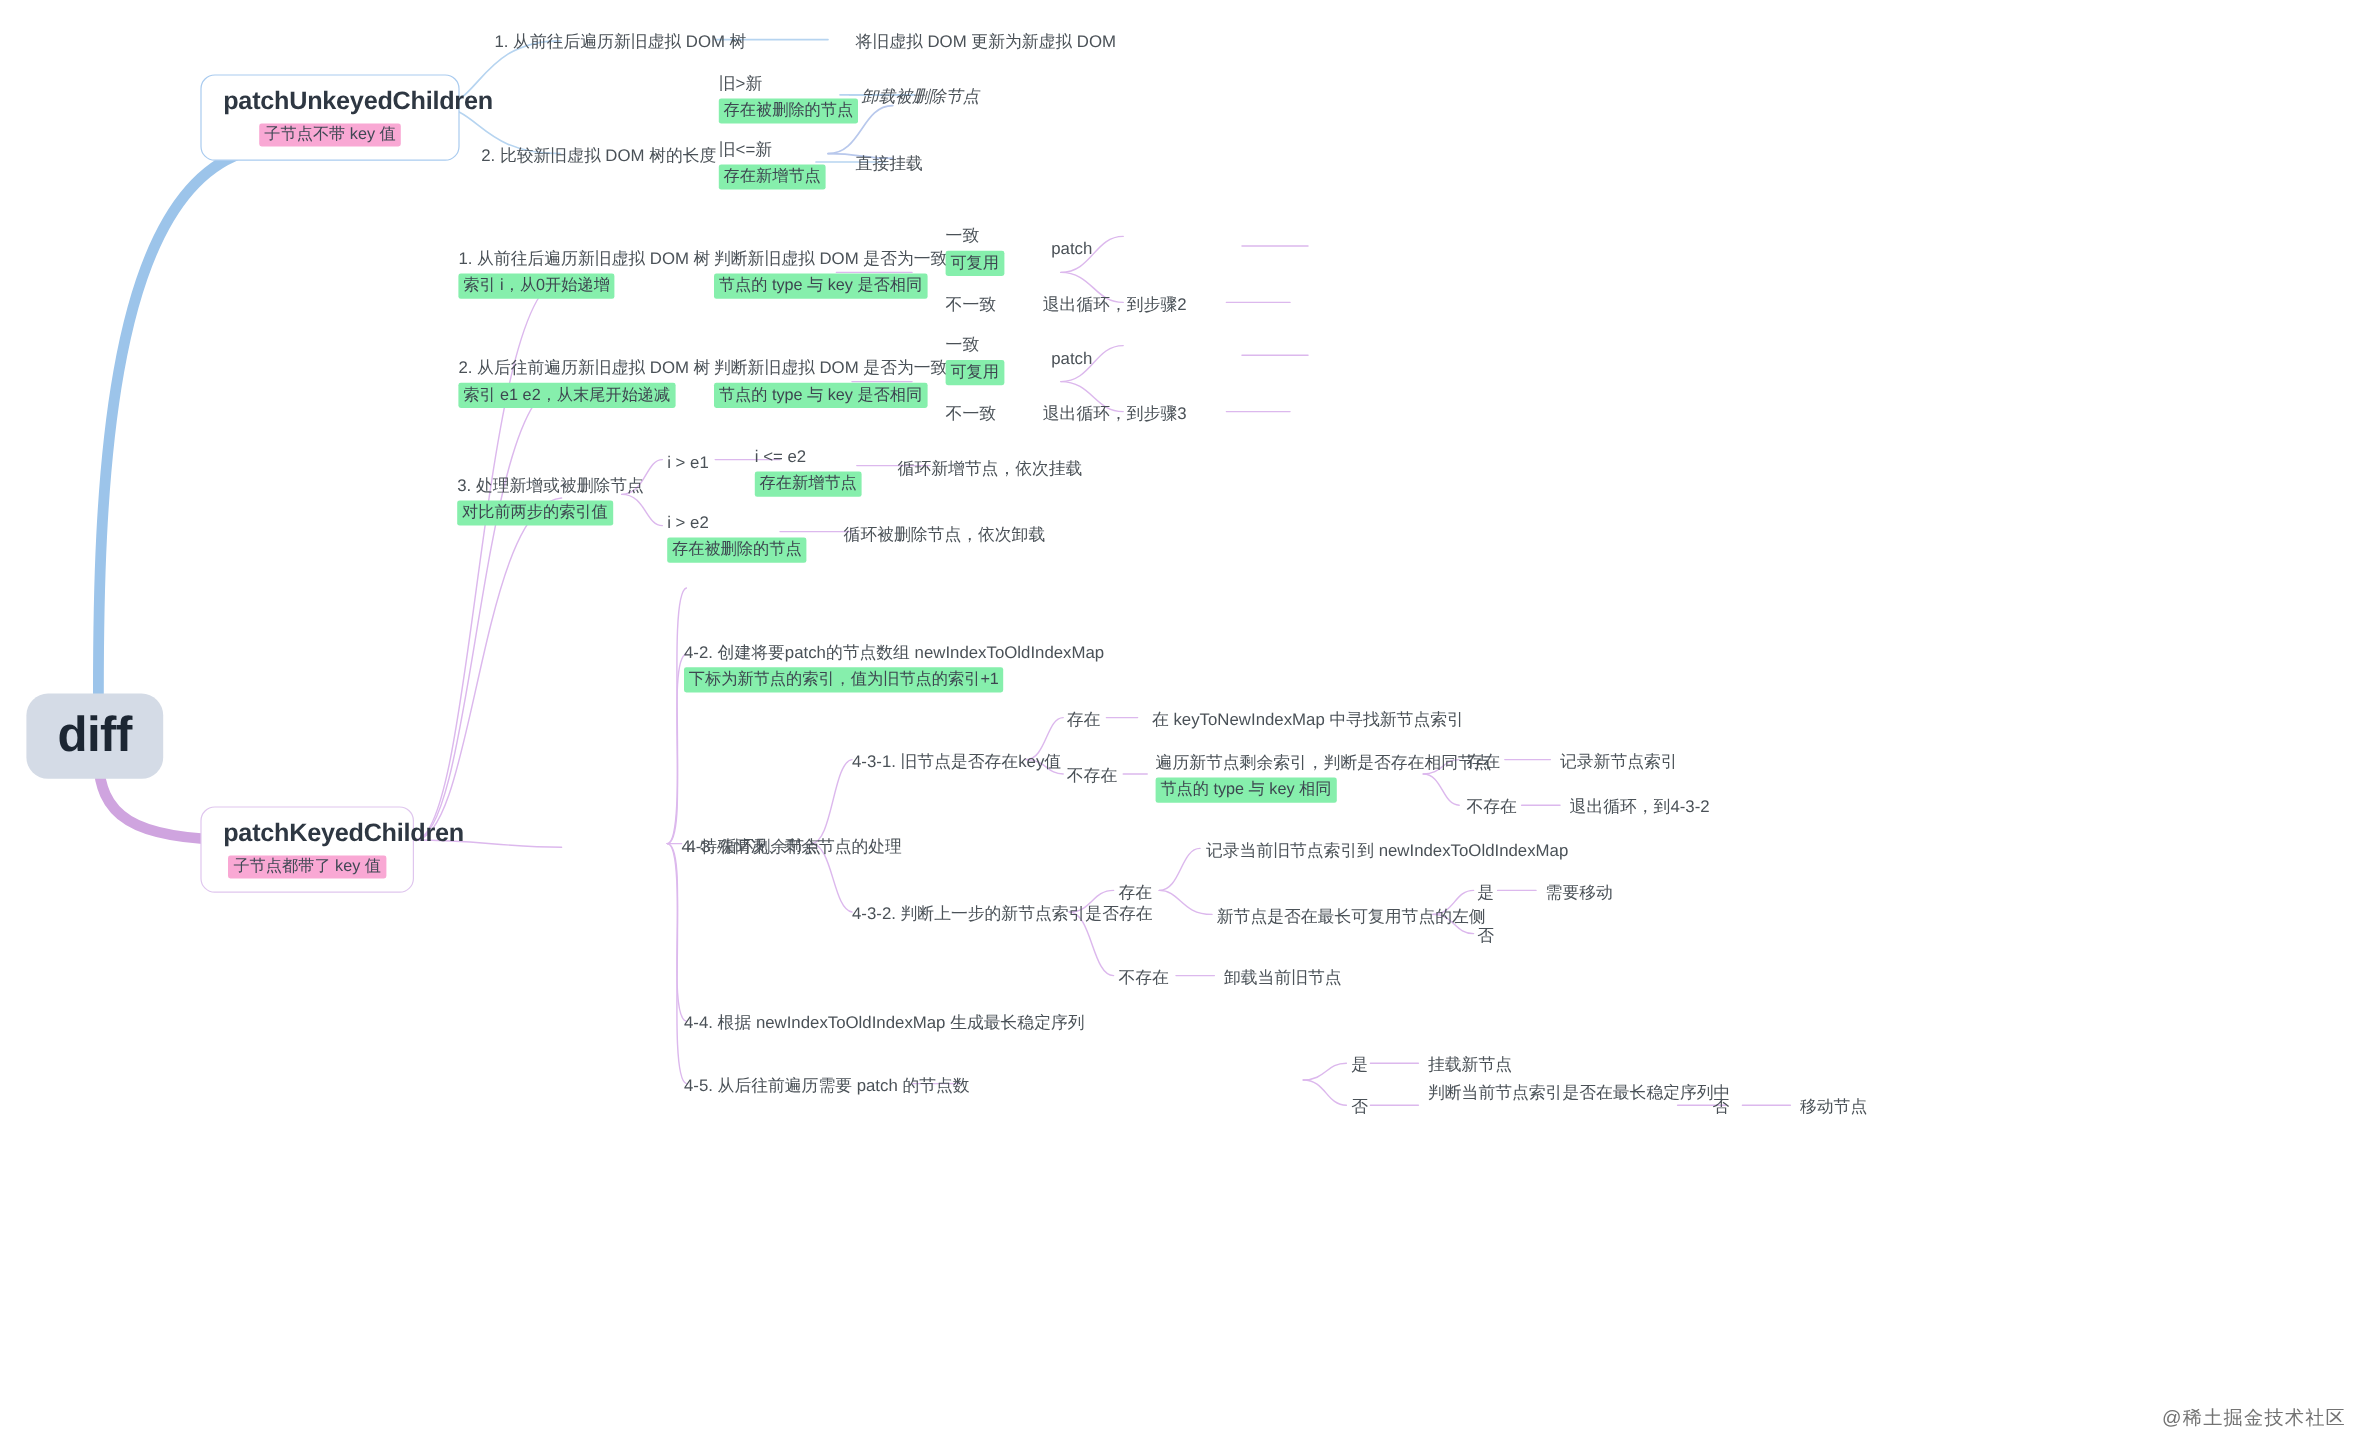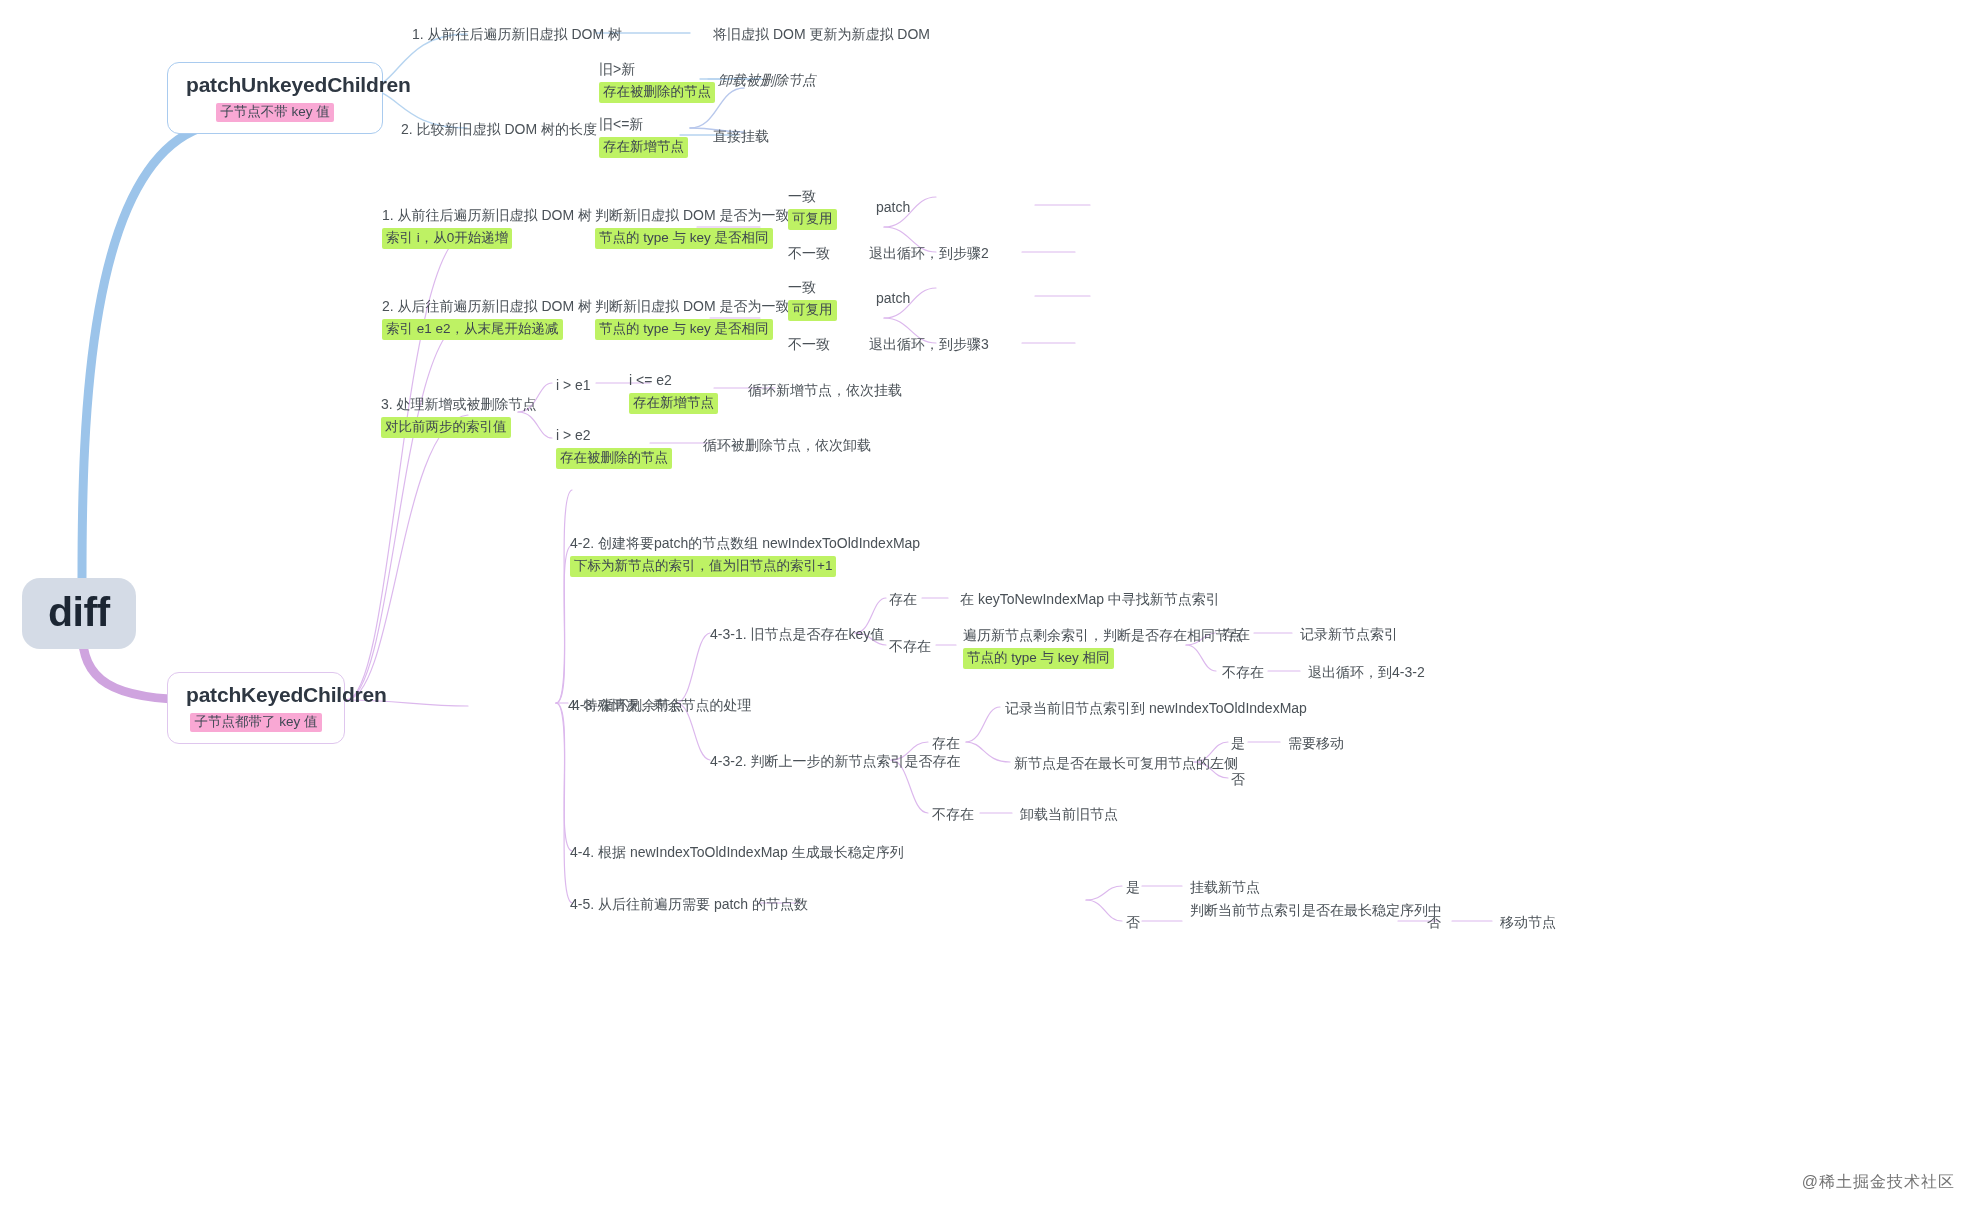--- a/index.html
+++ b/index.html
@@ -65,21 +65,21 @@
   
   .txt {
     font-size: 14px;
     color: #4a5157;
     line-height: 1.45;
   }
   .txt .main { display: block; }
   .txt .hl {
     display: inline-block;
     margin-top: 3px;
-    background: #bef264;
+    background: #86efac;
     padding: 0px 4px 1px 4px;
     border-radius: 2px;
     color: #3d4650;
     font-size: 13.5px;
   }
   .watermark {
     position: absolute;
     font-size: 16px;
     color: #737373;
     letter-spacing: 1px;

